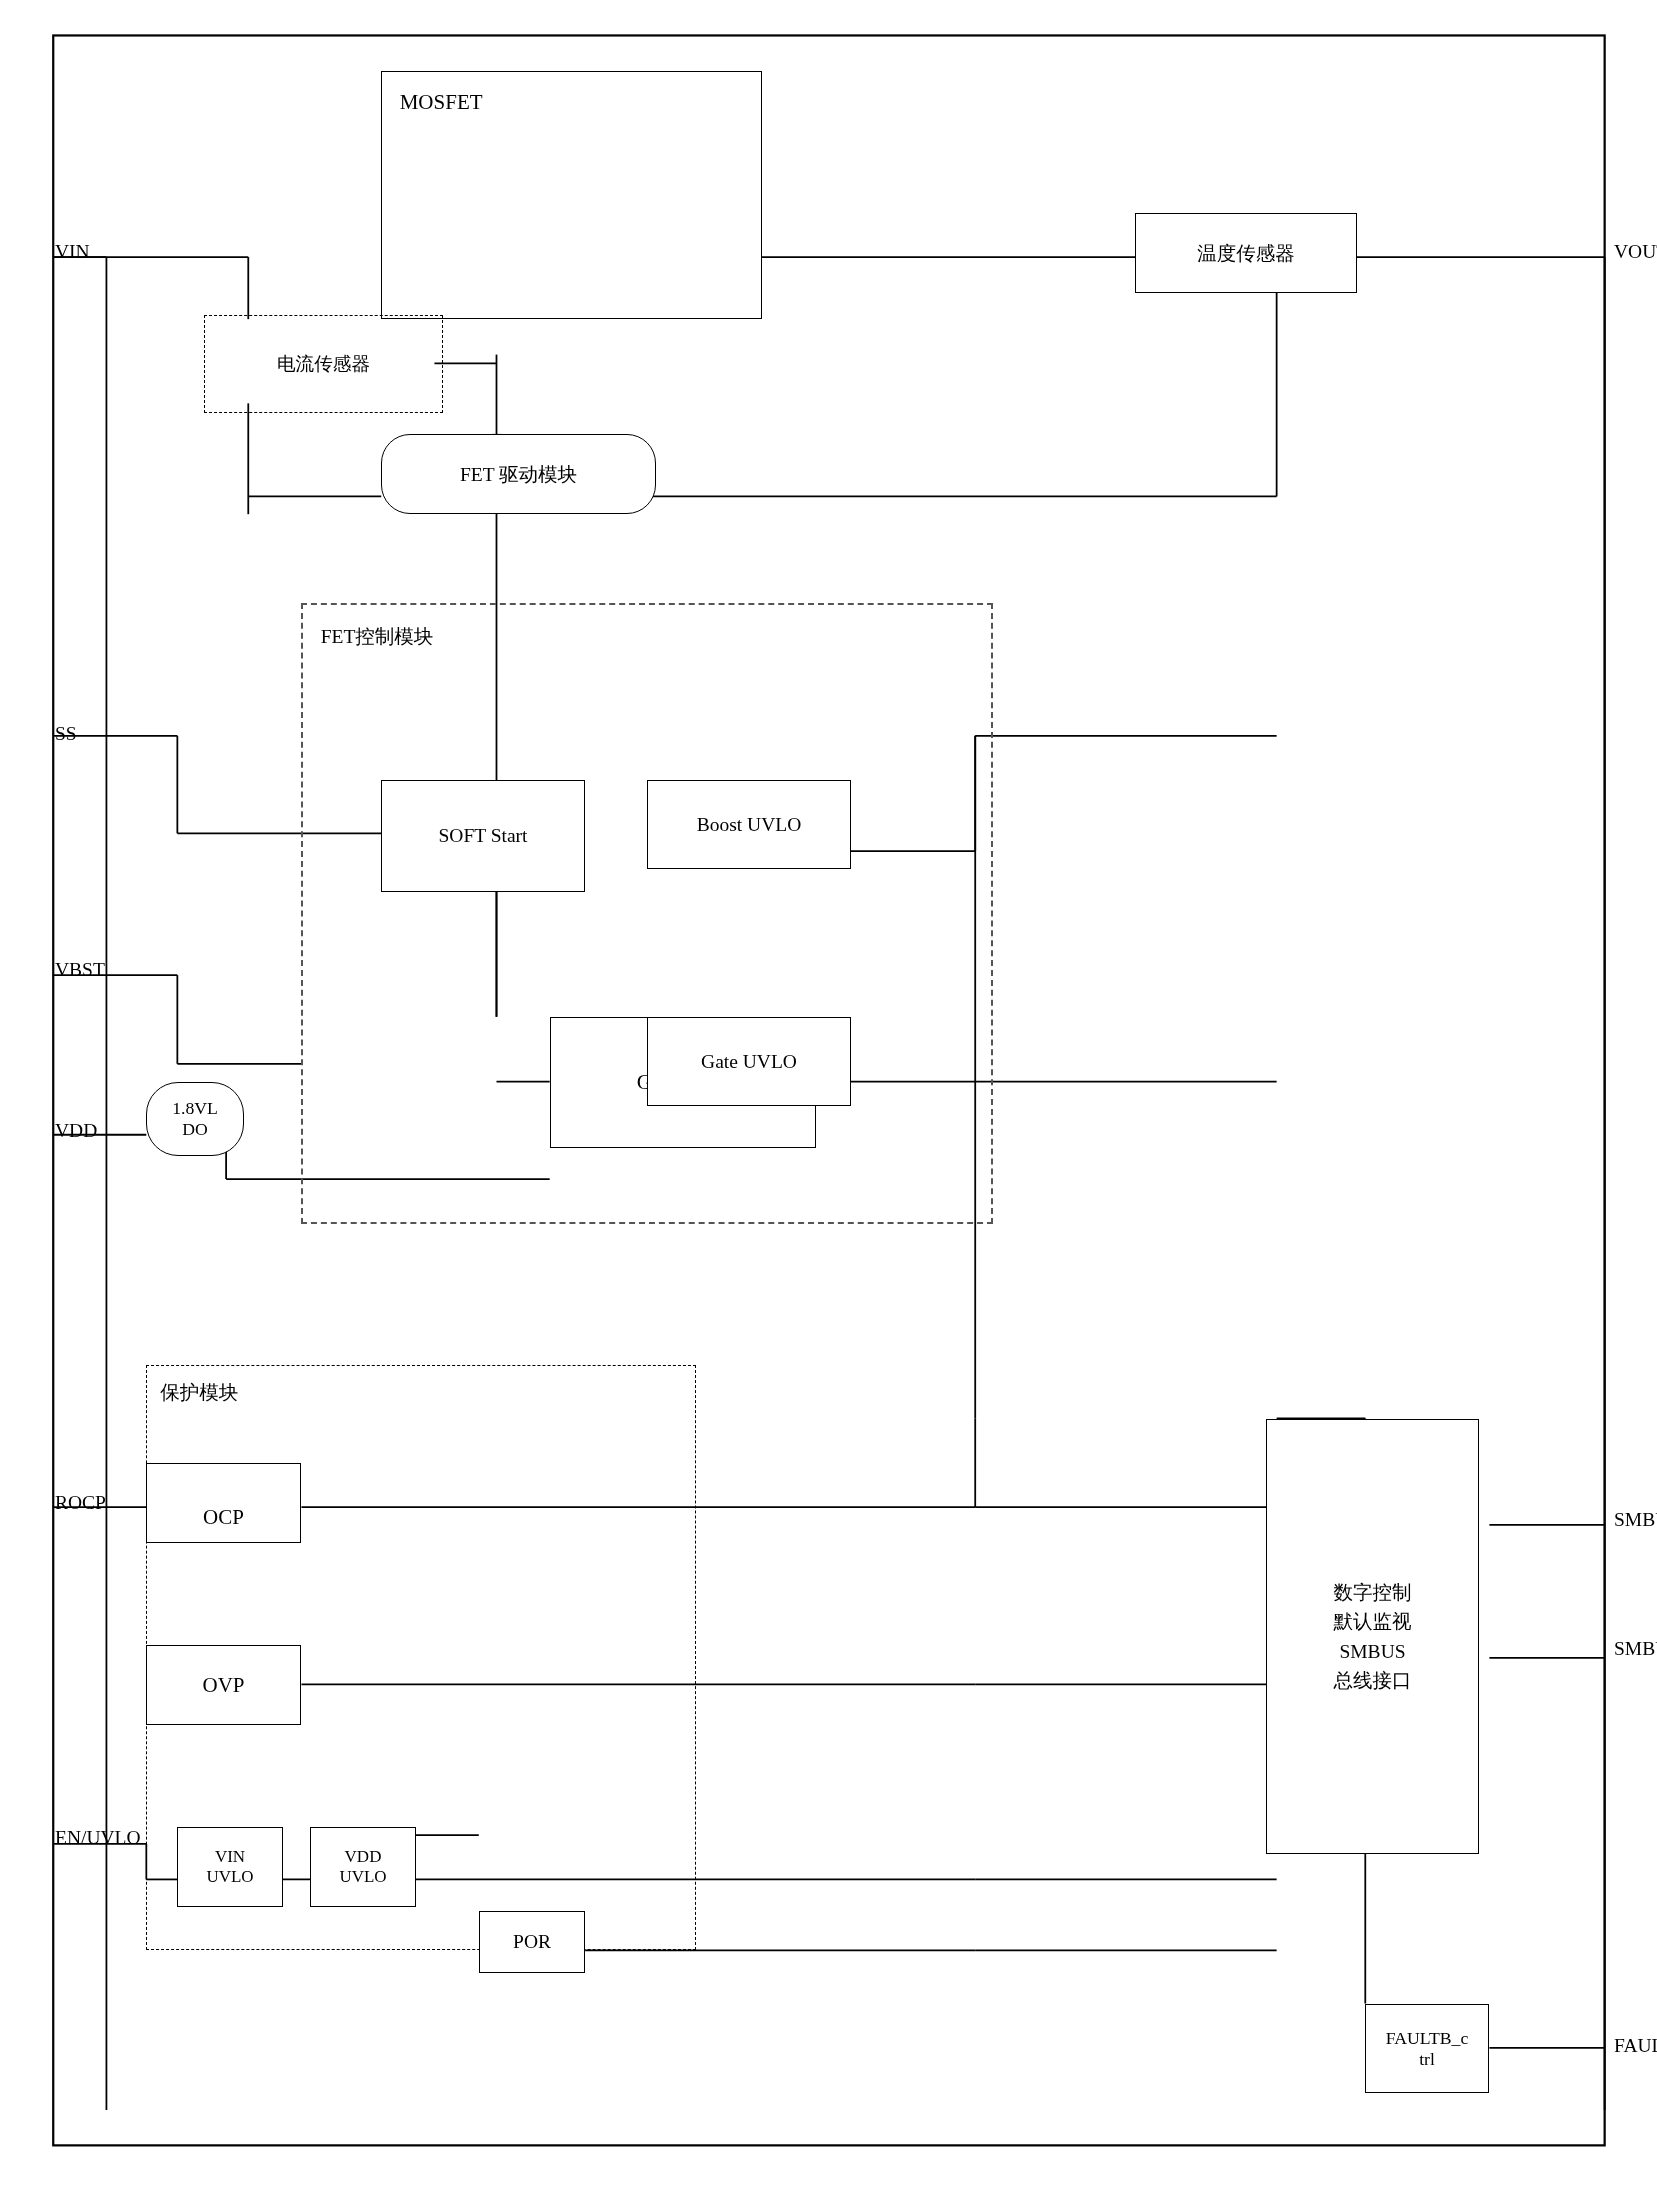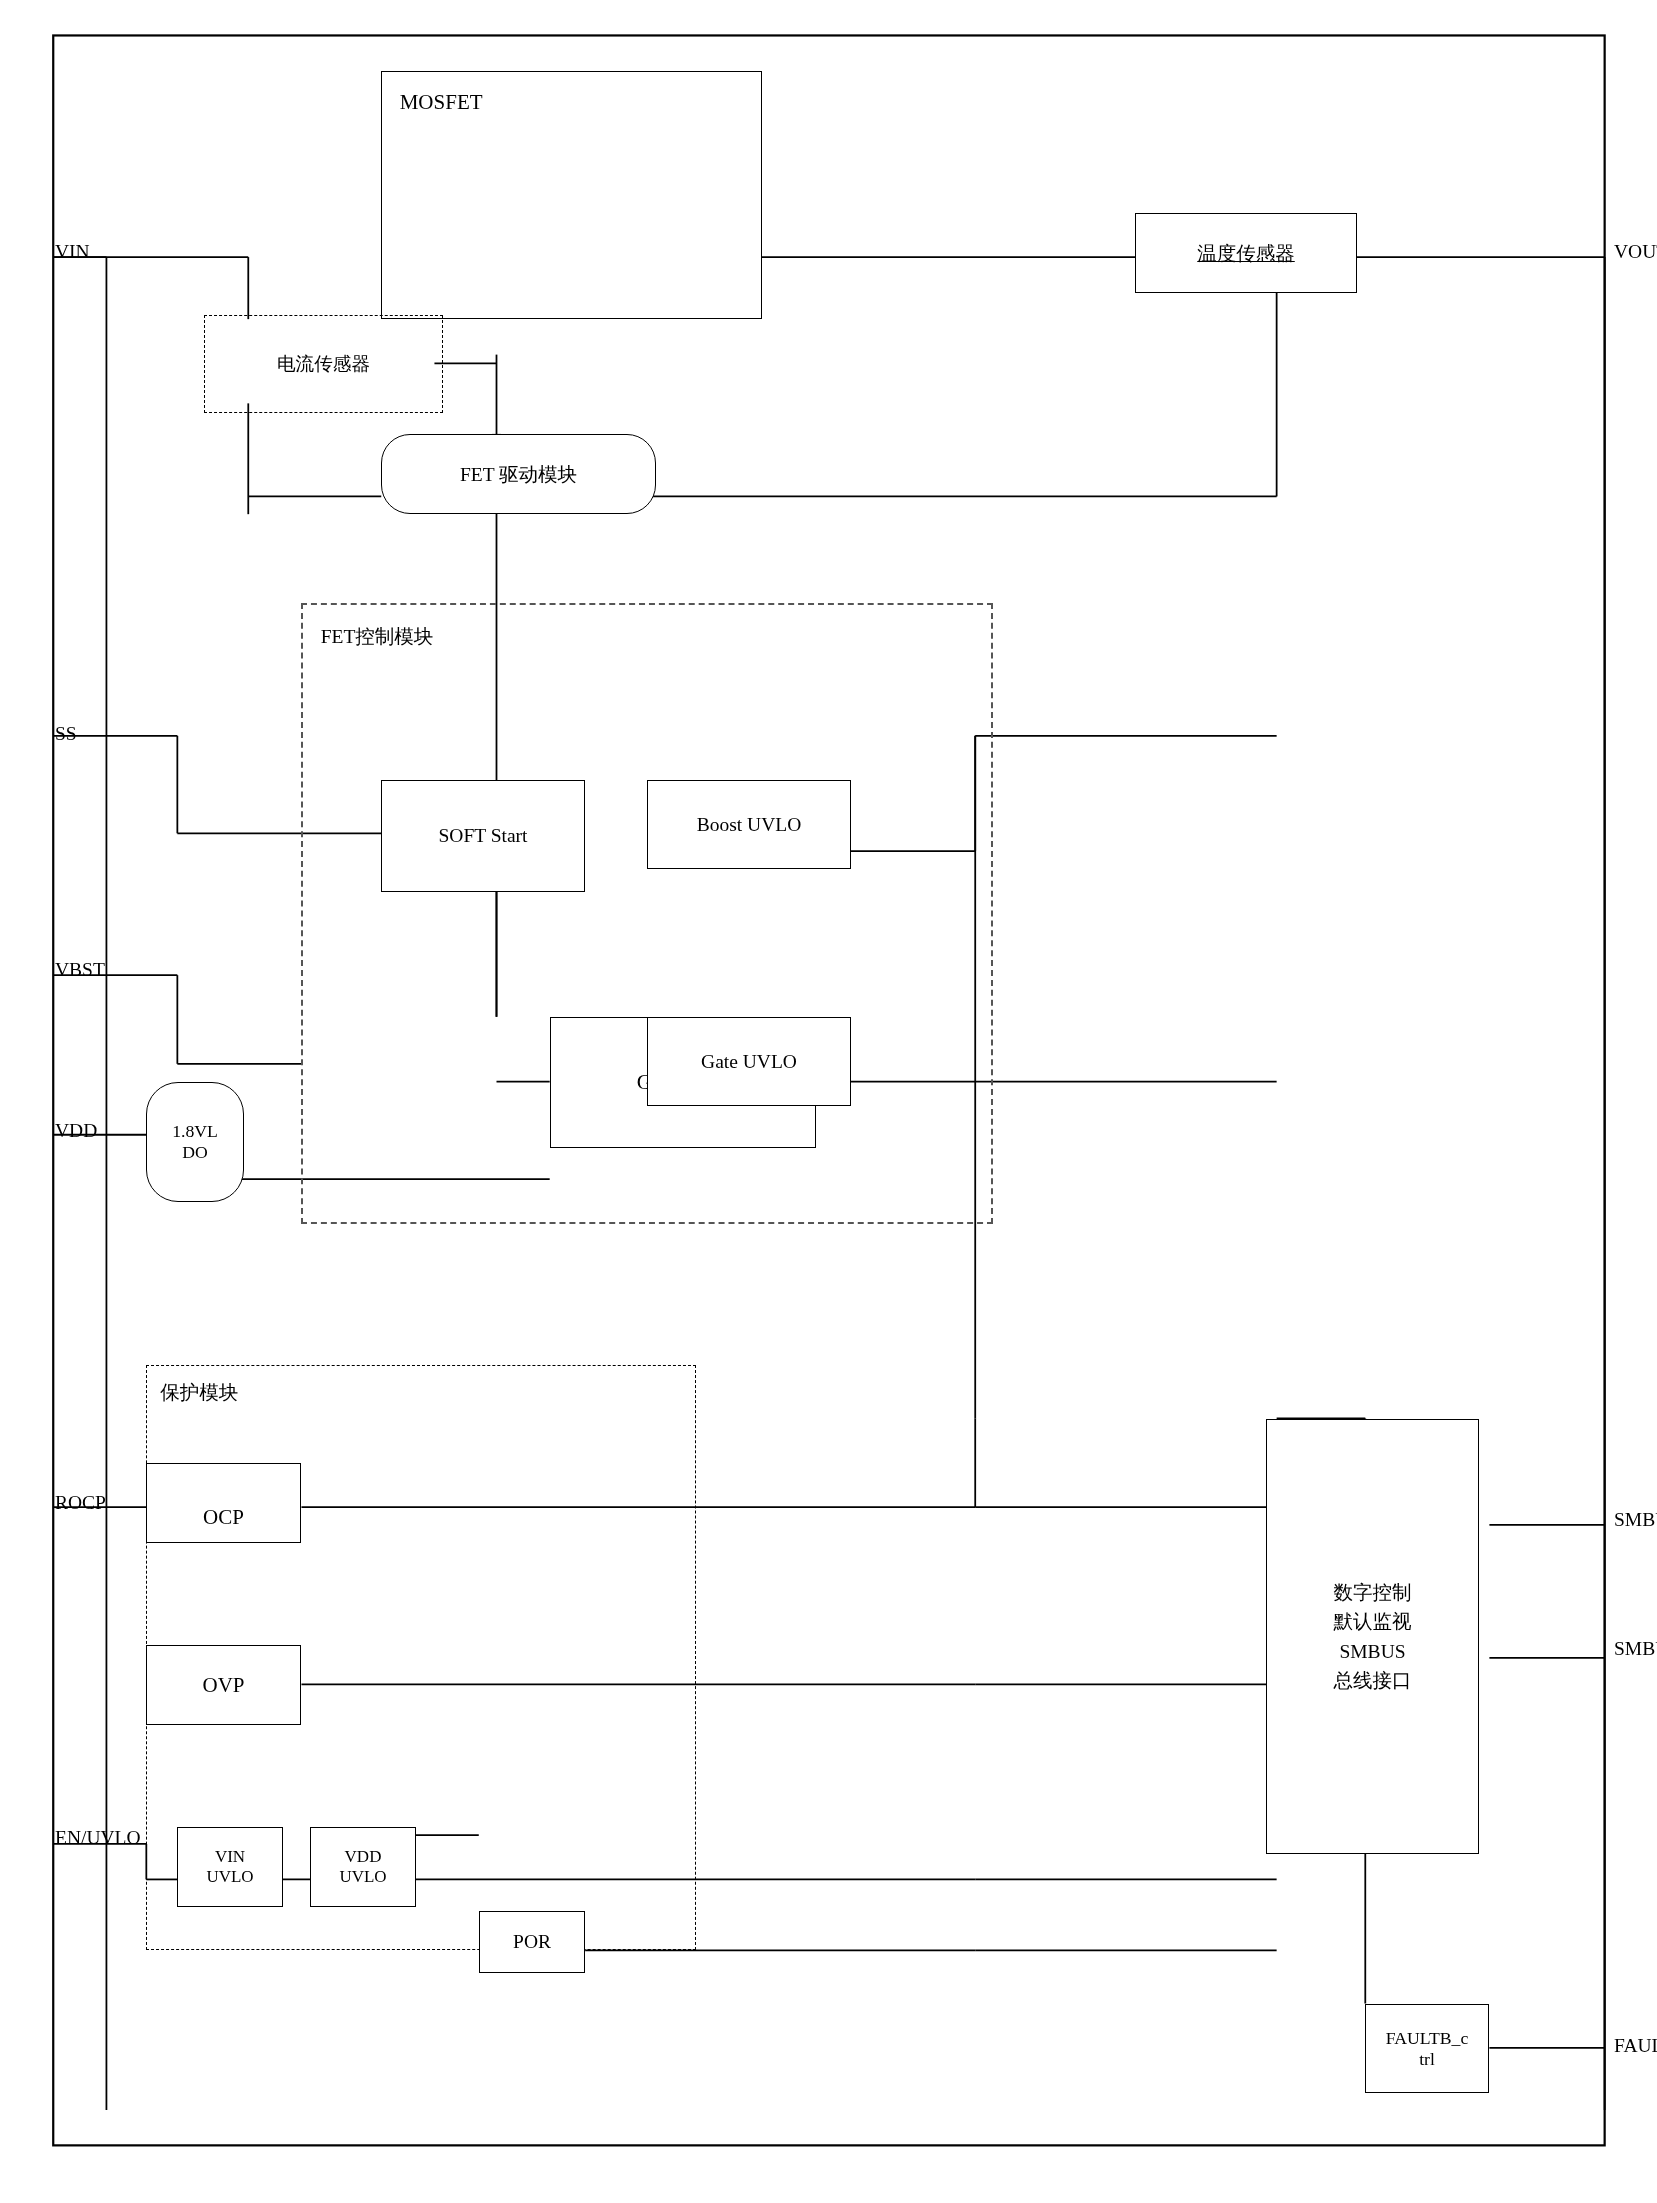--- a/index.html
+++ b/index.html
@@ -208,21 +208,21 @@
   </div>
 
   <div class="block-dashed" style="left:204px; top:315px; width:239px; height:98px;">
     <span style="font-size:18.6px;">电流传感器</span>
   </div>
 
   <div class="block" style="left:381px; top:434px; width:275px; height:80px;border-radius:29px;">
     <span style="font-size:19.5px;">FET 驱动模块</span>
   </div>
 
-  <div class="block" style="left:1135px; top:213px; width:222px; height:80px;text-decoration:underline;">
+  <div class="block" style="left:1135px; top:213px; width:222px; height:80px;">
     <span style="font-size:19.5px;">温度传感器</span>
   </div>
 
   <div class="block-dashed-thick" style="left:301px; top:603px; width:692px; height:621px;">
     <span style="position:absolute; top:17.7px; left:17.7px; font-size:19.5px;">FET控制模块</span>
   </div>
 
   <div class="block" style="left:381px; top:780px; width:204px; height:112px;">
     <span style="font-size:19.5px;">SOFT Start</span>
   </div>
@@ -232,21 +232,21 @@
   </div>
 
   <div class="block" style="left:550px; top:1017px; width:266px; height:131px;">
     <span style="font-size:21px;">Gate Drive</span>
   </div>
 
   <div class="block" style="left:647px; top:1017px; width:204px; height:89px; left:647px; top:1017px;">
     <span style="font-size:19.5px;">Gate UVLO</span>
   </div>
 
-  <div class="block" style="left:146px; top:1082px; width:98px; height:120px;border-radius:32px;">
+  <div class="block" style="left:146px; top:1082px; width:98px; height:74px;border-radius:32px;">
     <span style="font-size:17.7px; white-space:pre-line; text-align:center;">1.8VL
 DO</span>
   </div>
 
   <div class="block-dashed" style="left:146px; top:1365px; width:550px; height:585px;">
     <span style="position:absolute; top:13.3px; left:13.3px; font-size:19.5px;">保护模块</span>
   </div>
 
   <div class="block" style="left:146px; top:1463px; width:155px; height:80px;">
     <span style="font-size:21px;margin-top:28px;">OCP</span>

